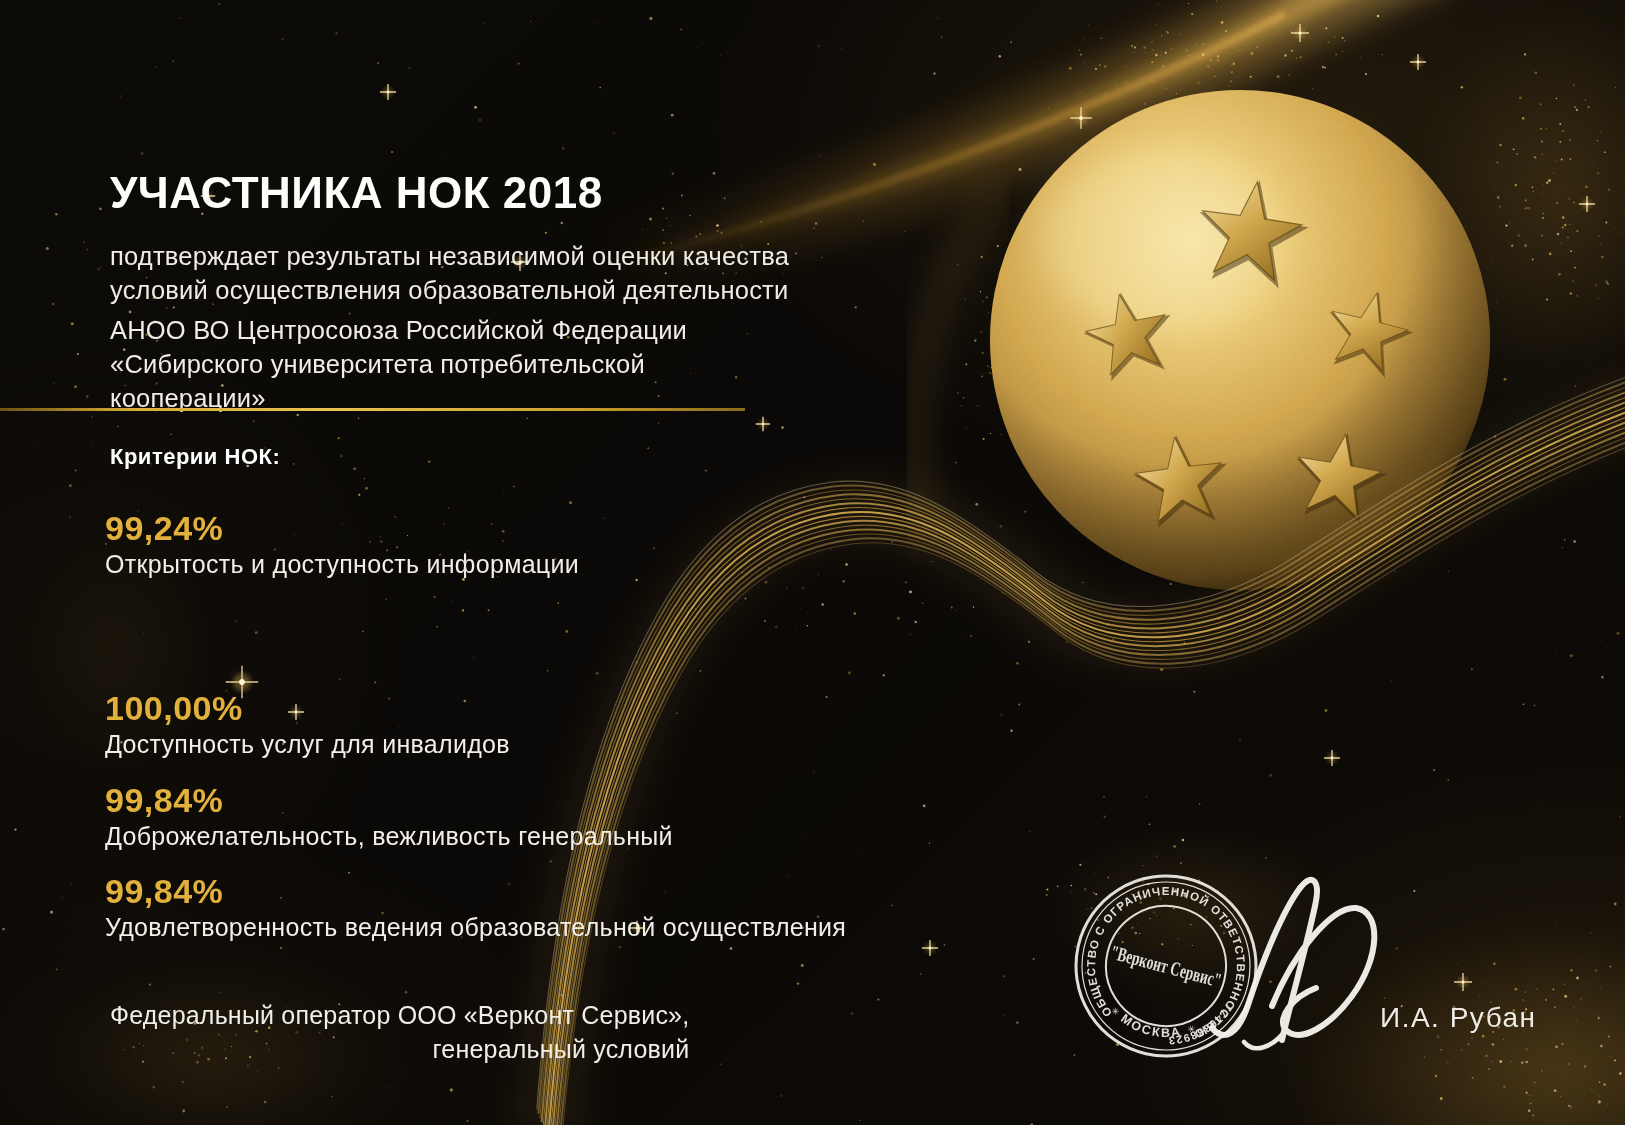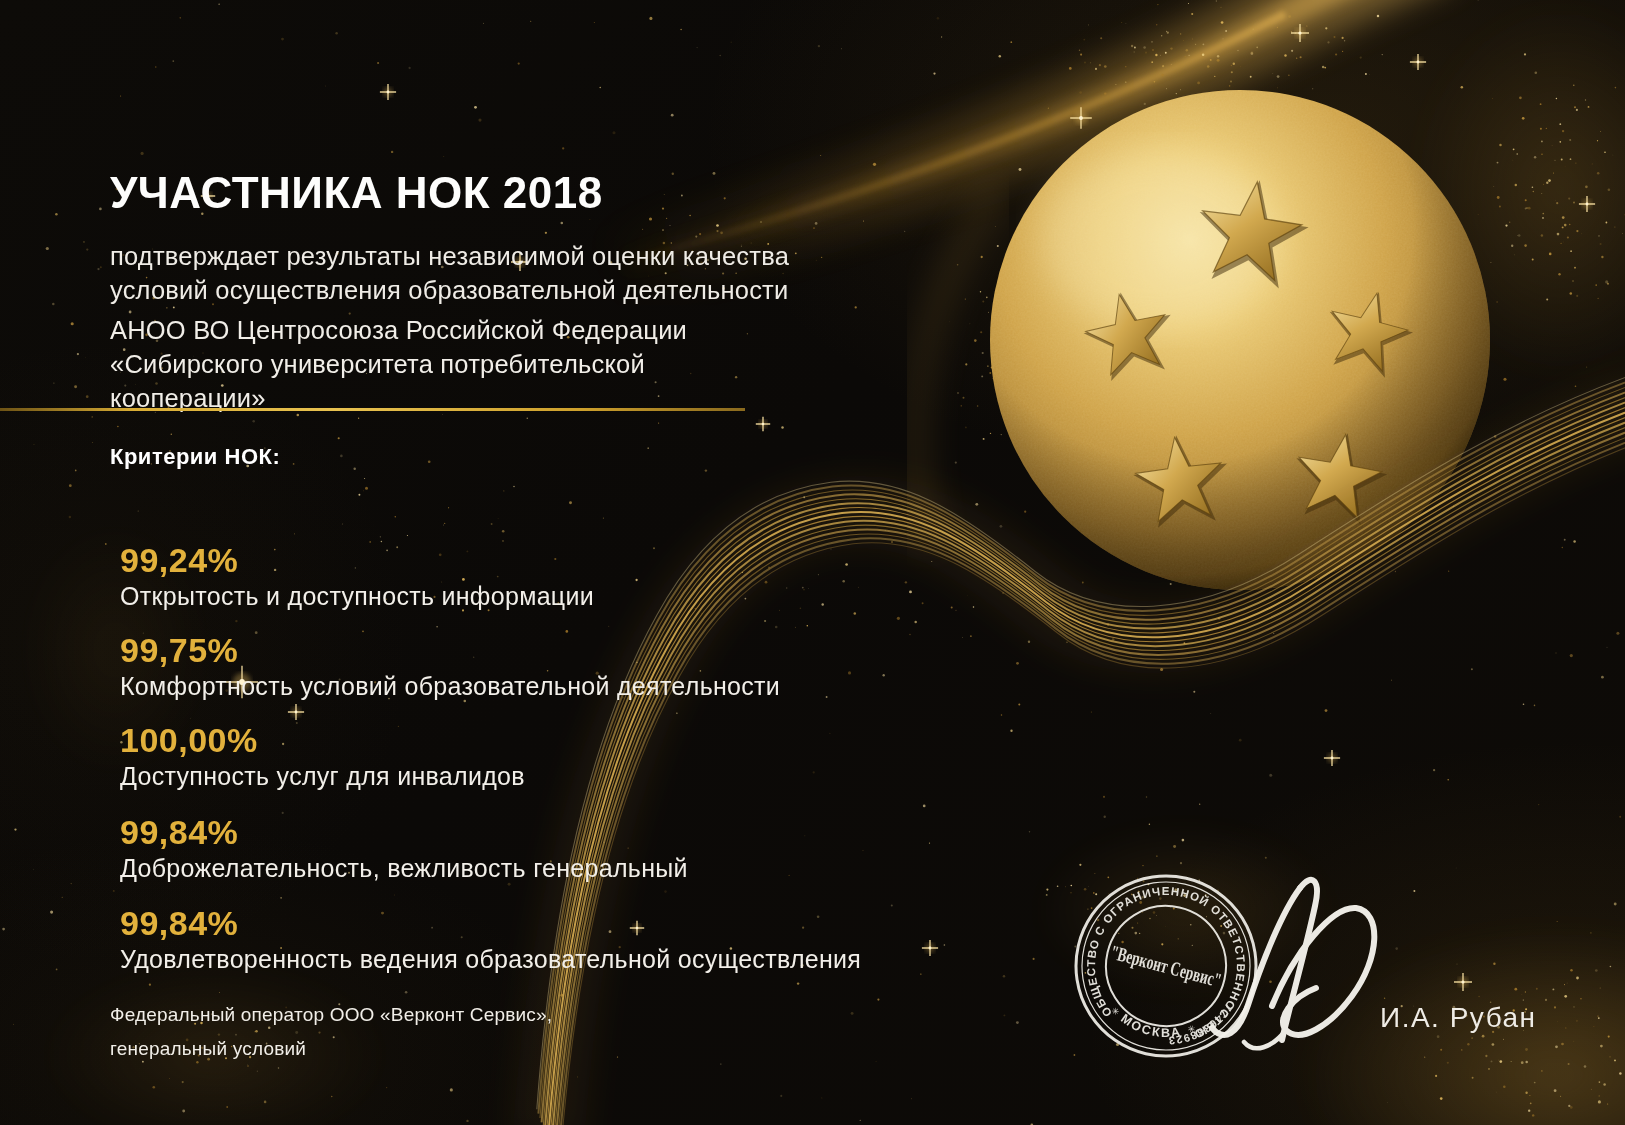--- a/index.html
+++ b/index.html
@@ -16,25 +16,25 @@
   .decor{position:absolute;inset:0;width:100%;height:100%;}
   .content{position:absolute;inset:0;z-index:5;}
   .tblock{position:absolute;color:#f2efe9;}
   .title{left:110px;top:57px;font-size:101px;font-weight:800;letter-spacing:1px;line-height:1;color:#fff;}
   .subtitle{left:110px;top:171px;font-size:44px;font-weight:800;letter-spacing:.5px;line-height:1;color:#fdfdfc;}
   .desc{left:110px;top:239px;font-size:25.5px;line-height:34px;max-width:765px;color:#efece6;letter-spacing:.2px;}
   .org{left:110px;top:313px;font-size:25.5px;line-height:34px;max-width:655px;color:#f1eee8;letter-spacing:.2px;}
   .goldline{position:absolute;left:0;top:408px;width:745px;height:3px;
     background:linear-gradient(90deg,#6d5315,#d9ad35 18%,#e8c250 45%,#cda02c 78%,#8a6a1e);}
   .crit-head{left:110px;top:446px;font-size:22px;font-weight:800;letter-spacing:.5px;color:#fff;line-height:1;}
-  .criterion{position:absolute;left:120px;margin-top:32px;}
+  .criterion{position:absolute;left:105px;}
   .crit-value{font-size:34px;font-weight:800;line-height:34px;letter-spacing:.5px;color:var(--gold,#e2b13c);}
   .crit-label{margin-top:4px;font-size:25px;line-height:1.2;letter-spacing:.3px;color:#f2efe9;white-space:nowrap;}
   .c0{top:511px}.c1{top:601px}.c2{top:691px}.c3{top:783px}.c4{top:874px}
-  .footer{left:110px;top:998px;font-size:19px;line-height:34px;color:#f1eee8;letter-spacing:.2px;}
+  .footer{left:110px;top:998px;font-size:25px;line-height:34px;color:#f1eee8;letter-spacing:.2px;text-align:right;}
   .signer{left:1380px;top:1003px;font-size:28px;letter-spacing:1.5px;color:#efece6;line-height:1.1;}
 </style>
 </head>
 <body>
 
 <div class="stage">
 
   <svg class="decor" viewBox="0 0 1625 1125" aria-hidden="true">
     <defs>
       <radialGradient id="sphereGrad" cx="40%" cy="30%" r="78%">
@@ -1160,24 +1160,20 @@
     <div class="tblock subtitle">УЧАСТНИКА НОК 2018</div>
     <div class="tblock org">АНОО ВО Центросоюза Российской Федерации «Сибирского университета потребительской кооперации»</div>
     <div class="tblock desc">подтверждает результаты независимой оценки качества условий осуществления образовательной деятельности</div>
     <div class="goldline"></div>
     <div class="tblock crit-head">Критерии НОК:</div>
 
     <div class="criterion c0">
       <div class="crit-value">99,24%</div>
       <div class="crit-label">Открытость и доступность информации</div>
     </div>
-    <div class="criterion c1">
-      <div class="crit-value">99,75%</div>
-      <div class="crit-label">Комфортность условий образовательной деятельности</div>
-    </div>
     <div class="criterion c2">
       <div class="crit-value">100,00%</div>
       <div class="crit-label">Доступность услуг для инвалидов</div>
     </div>
     <div class="criterion c3">
       <div class="crit-value">99,84%</div>
       <div class="crit-label">Доброжелательность, вежливость генеральный</div>
     </div>
     <div class="criterion c4">
       <div class="crit-value">99,84%</div>

